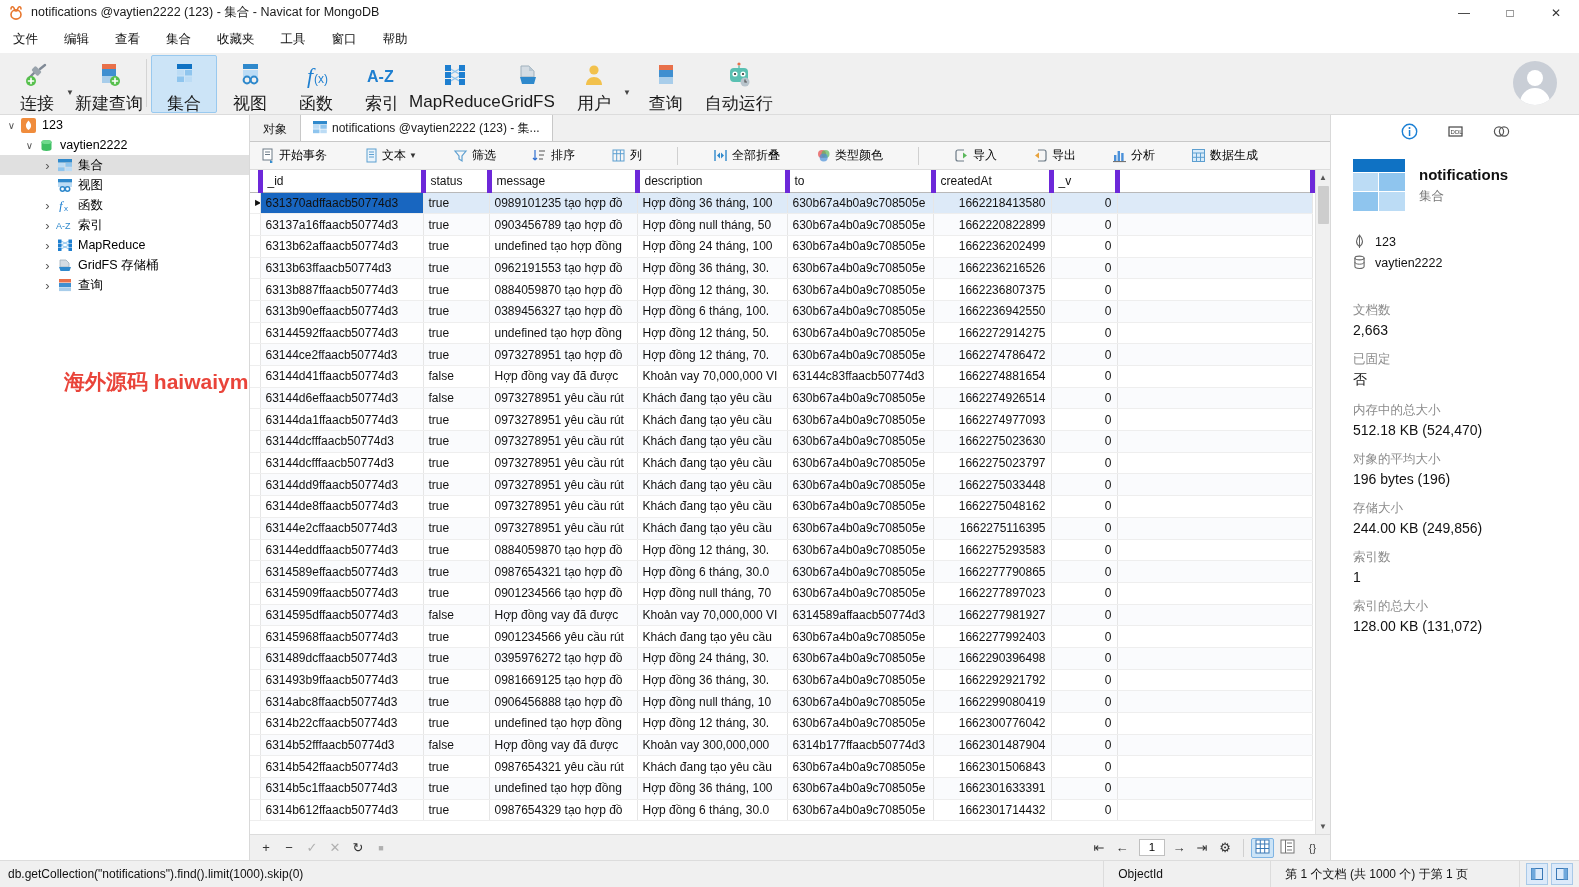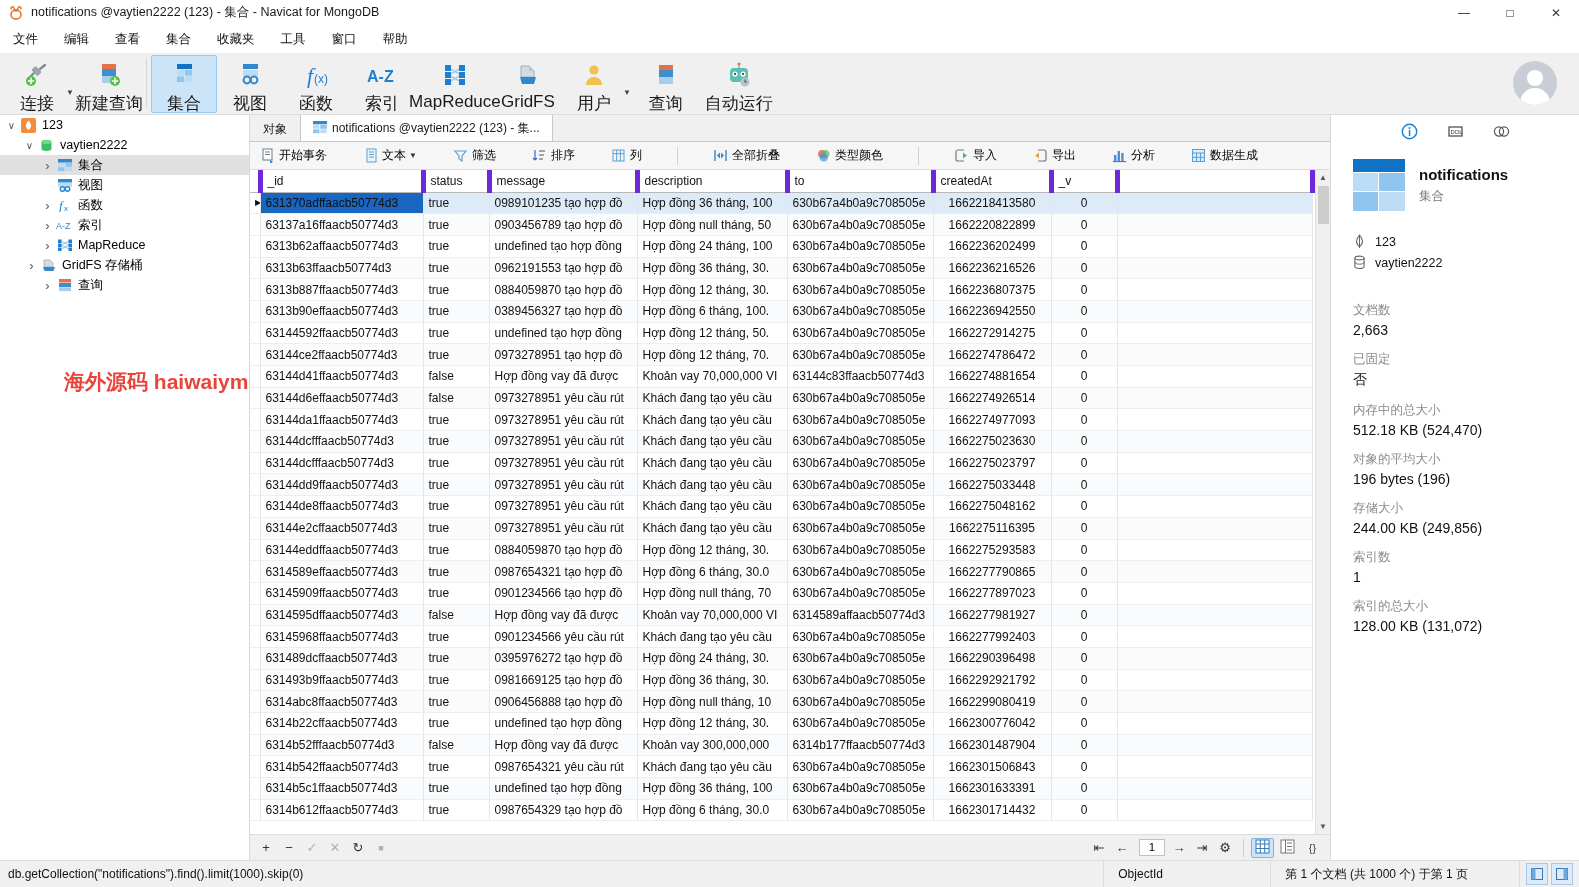--- a/index.html
+++ b/index.html
@@ -96,21 +96,21 @@
   table.datagrid td {
     border-right: 1px solid #e6e6e6; border-bottom: 1px solid #eeeeee;
     padding: 2px 5px; height: 21.7px; white-space: nowrap; overflow: hidden;
     text-overflow: clip; color: #111;
   }
   tr.r-odd td { background: #fff; }
   tr.r-even td { background: #fafbfd; }
   tr.r-sel td { background: #ddeaf8; }
   td.c-marker { width: 10px; padding: 0; border-right: 1px solid #d0d0d0; background: #fff !important; text-align: center; color: #333; font-size: 8px; }
   th.c-marker { width: 10px; padding: 0; background: #fff; border-right: 1px solid #d0d0d0; }
-  td.num { text-align: center; }
+  td.num { text-align: right; }
   td.id-sel { background: #1866c0 !important; color: #fff; }
   .colw-id { width: 163px; } .colw-status { width: 66px; } .colw-message { width: 148px; }
   .colw-desc { width: 150px; } .colw-to { width: 146px; } .colw-created { width: 118px; }
   .colw-v { width: 66px; } .colw-pad { width: auto; }
 
   .vscroll { width: 15px; background: #f0f0f0; border-left: 1px solid #e0e0e0; display: flex; flex-direction: column; align-items: center; }
   .vs-arrow { width: 15px; height: 15px; display: flex; align-items: center; justify-content: center; font-size: 8px; color: #555; background: #f0f0f0; }
   .vs-thumb { width: 11px; background: #cdcdcd; border-radius: 1px; margin-top: 1px; }
   .vs-space { flex: 1; }
 
@@ -407,21 +407,21 @@
               <rect x="1" y="5.5" width="3.5" height="3.5" fill="#1e7fd0"></rect>
               <rect x="1" y="9.5" width="3.5" height="3.5" fill="#1e7fd0"></rect>
               <rect x="11.5" y="1.5" width="3.5" height="3.5" fill="#1e7fd0"></rect>
               <rect x="11.5" y="5.5" width="3.5" height="3.5" fill="#1e7fd0"></rect>
               <rect x="11.5" y="9.5" width="3.5" height="3.5" fill="#1e7fd0"></rect>
             </svg>
         </span>
         <span>MapReduce</span>
       </div>
 
-      <div class="tree-row" style="padding-left:24px;">
+      <div class="tree-row" style="padding-left:40px;">
         <span class="arrow closed"></span>
         <span class="tree-ico">
           <svg width="16" height="14" viewBox="0 0 16 14">
               <path d="M3 2h6l3 3v4H3z" fill="#d4dce3" stroke="#9fb0bd" stroke-width=".8"></path>
               <path d="M2 9h12l-1.5 4H3.5z" fill="#2f89cc"></path>
             </svg>
         </span>
         <span>GridFS 存储桶</span>
       </div>
 

